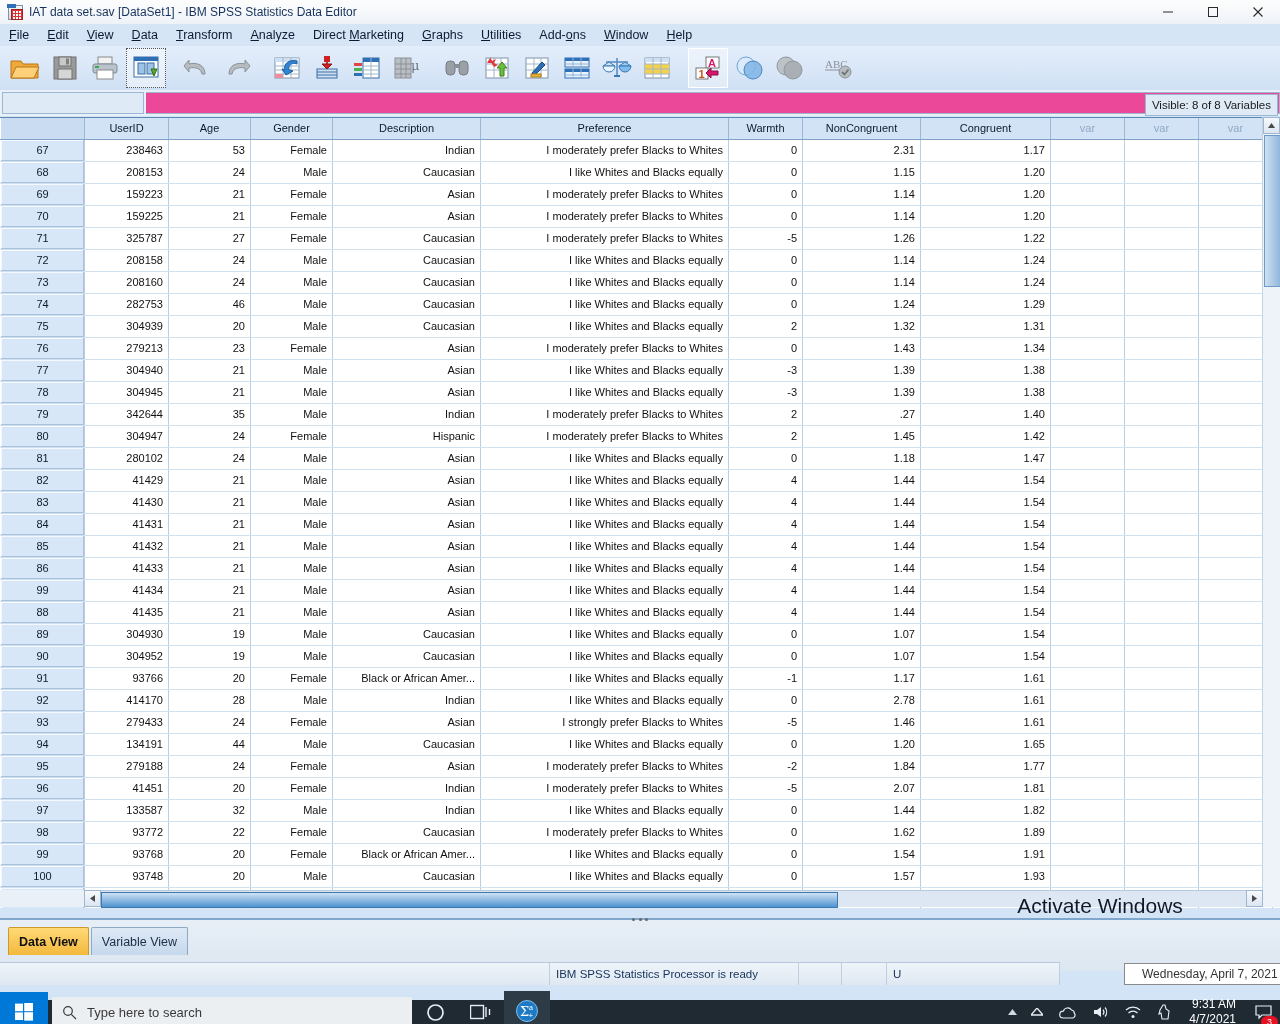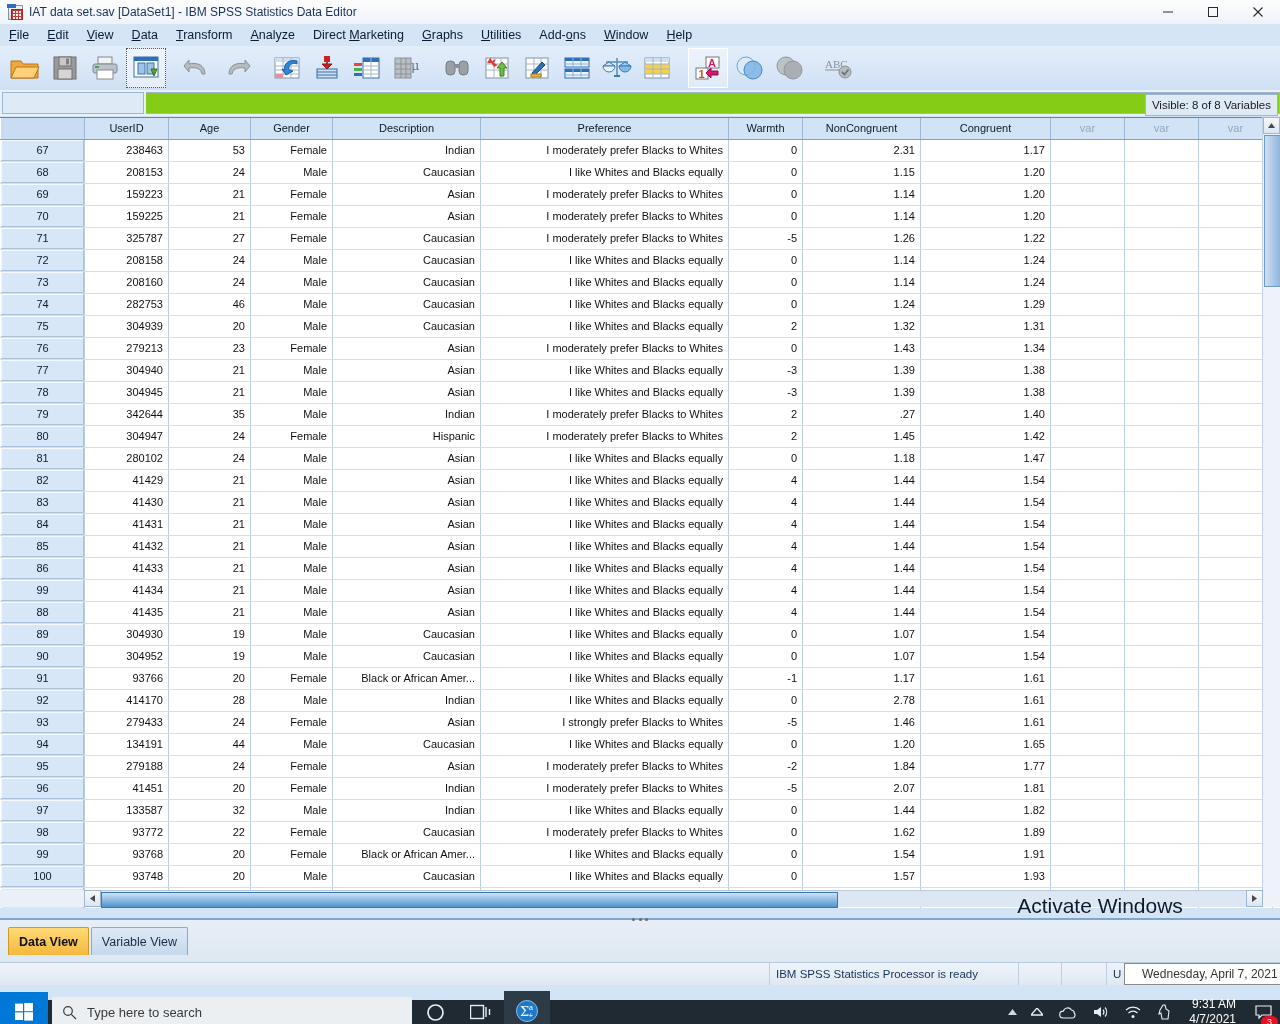--- a/index.html
+++ b/index.html
@@ -95,21 +95,21 @@
     position: absolute; left: 0; top: 90px; width: 1280px; height: 26px;
     background: #e8f0fa;
     display: flex; align-items: stretch;
   }
   .cellref {
     width: 140px; margin: 2px 2px 2px 2px;
     background: #dfeaf7; border: 1px solid #9fb6d0;
   }
   .cellval {
     flex: 1; margin: 2px 0 2px 0;
-    background: #84cc16; border: 1px solid #9fb6d0; border-left: none;
+    background: #ec4899; border: 1px solid #9fb6d0; border-left: none;
     position: relative;
   }
   .visible-vars {
     position: absolute; right: 1px; top: 1px; height: 20px;
     display: flex; align-items: center; padding: 0 6px;
     font-size: 11.5px; color: #1a1a1a;
     background: #dfeaf7; border: 1px solid #9fb6d0;
     white-space: nowrap;
   }
 
@@ -225,21 +225,21 @@
     background: linear-gradient(#ffd976, #f3b93d);
     font-weight: bold; color: #111; border-color: #cc9a2b;
   }
   .vtab.inactive {
     background: linear-gradient(#dfe9f5, #c6d8ec);
     color: #1a2e47;
   }
 
   
   .statusbar {
-    position: absolute; left: 0; top: 962px; width: 1280px; height: 22px;
+    position: absolute; left: 0; top: 962px; width: 1060px; height: 22px;
     background: linear-gradient(#eef3f9, #dfe8f2);
     border-top: 1px solid #b6c9dd;
     display: flex; align-items: stretch;
   }
   .stat-cell {
     border-right: 1px solid #c0cfdf; display: flex; align-items: center;
     padding: 0 6px; font-size: 11.5px; color: #16325c; white-space: nowrap;
   }
   .stat-flex { flex: 1; }
   .tooltip-date {

